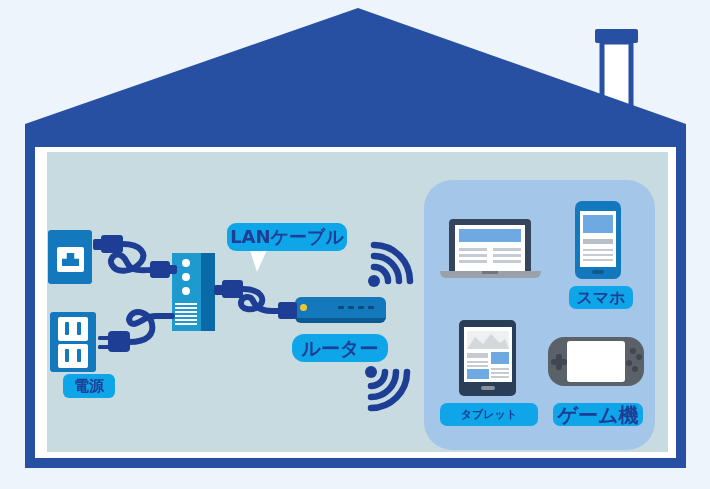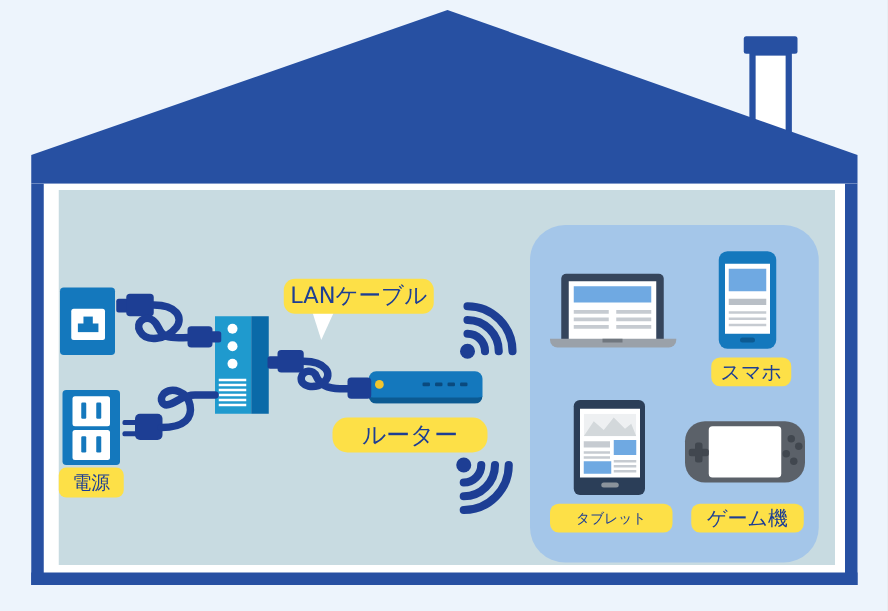--- a/index.html
+++ b/index.html
@@ -5,21 +5,21 @@
   html,body{margin:0;padding:0;}
   body{font-family:"DejaVu Sans","Liberation Sans",sans-serif;}
   .stage{position:relative;width:710px;height:489px;background:#edf4fc;overflow:hidden;}
   .abs{position:absolute;}
   
   .house-body{left:25px;top:147px;width:661px;height:321px;background:#ffffff;
     border-left:10px solid #2750a2;border-right:10px solid #2750a2;border-bottom:10px solid #2750a2;box-sizing:border-box;}
   .room{left:47px;top:152px;width:621px;height:300px;background:#c8dbe1;}
   .device-panel{left:424px;top:180px;width:231px;height:270px;background:#a4c6e9;border-radius:28px;}
   
-  .pill{background:#fde047;border-radius:9px;color:#1d3e94;font-weight:normal;
+  .pill{background:#0ea5e9;border-radius:9px;color:#1d3e94;font-weight:bold;
     display:flex;align-items:center;justify-content:center;text-align:center;line-height:1;}
   
   .plate{background:#1478bd;border-radius:3px;}
   .white-cell{position:absolute;background:#ffffff;border-radius:2px;}
   .slot{position:absolute;width:4px;height:13px;background:#1478bd;border-radius:1px;}
   .port-icon{position:absolute;background:#1478bd;
     clip-path:polygon(0 100%,0 45%,28% 45%,28% 0,72% 0,72% 45%,100% 45%,100% 100%);}
   
   .onu-front{left:172px;top:253px;width:29px;height:78px;background:#1f9ace;}
   .onu-side{left:201px;top:253px;width:14px;height:78px;background:#0a6aa8;}
@@ -185,19 +185,19 @@
   <div class="abs console-body"></div>
   <div class="abs console-screen"></div>
   <div class="abs dpad-h"></div>
   <div class="abs dpad-v"></div>
   <div class="abs btn-dot" style="left:630px;top:348px;"></div>
   <div class="abs btn-dot" style="left:636px;top:354px;"></div>
   <div class="abs btn-dot" style="left:626px;top:360px;"></div>
   <div class="abs btn-dot" style="left:632px;top:366px;"></div>
 
   <div class="abs pill" style="left:227px;top:223px;width:120px;height:28px;font-size:18px;">LANケーブル</div>
-  <div class="abs pill" style="left:266px;top:334px;width:124px;height:28px;font-size:19px;border-radius:12px;">ルーター</div>
-  <div class="abs pill" style="left:47px;top:374px;width:52px;height:24px;font-size:15px;border-radius:6px;">電源</div>
+  <div class="abs pill" style="left:292px;top:334px;width:96px;height:28px;font-size:19px;border-radius:12px;">ルーター</div>
+  <div class="abs pill" style="left:63px;top:374px;width:52px;height:24px;font-size:15px;border-radius:6px;">電源</div>
   <div class="abs pill" style="left:569px;top:286px;width:64px;height:23px;font-size:16px;border-radius:7px;">スマホ</div>
   <div class="abs pill" style="left:440px;top:403px;width:98px;height:23px;font-size:11px;border-radius:7px;">タブレット</div>
-  <div class="abs pill" style="left:553px;top:403px;width:90px;height:23px;font-size:16px;border-radius:7px;">ゲーム機</div>
+  <div class="abs pill" style="left:553px;top:403px;width:90px;height:23px;font-size:20px;border-radius:7px;">ゲーム機</div>
 
 </div>
 
 </body></html>

